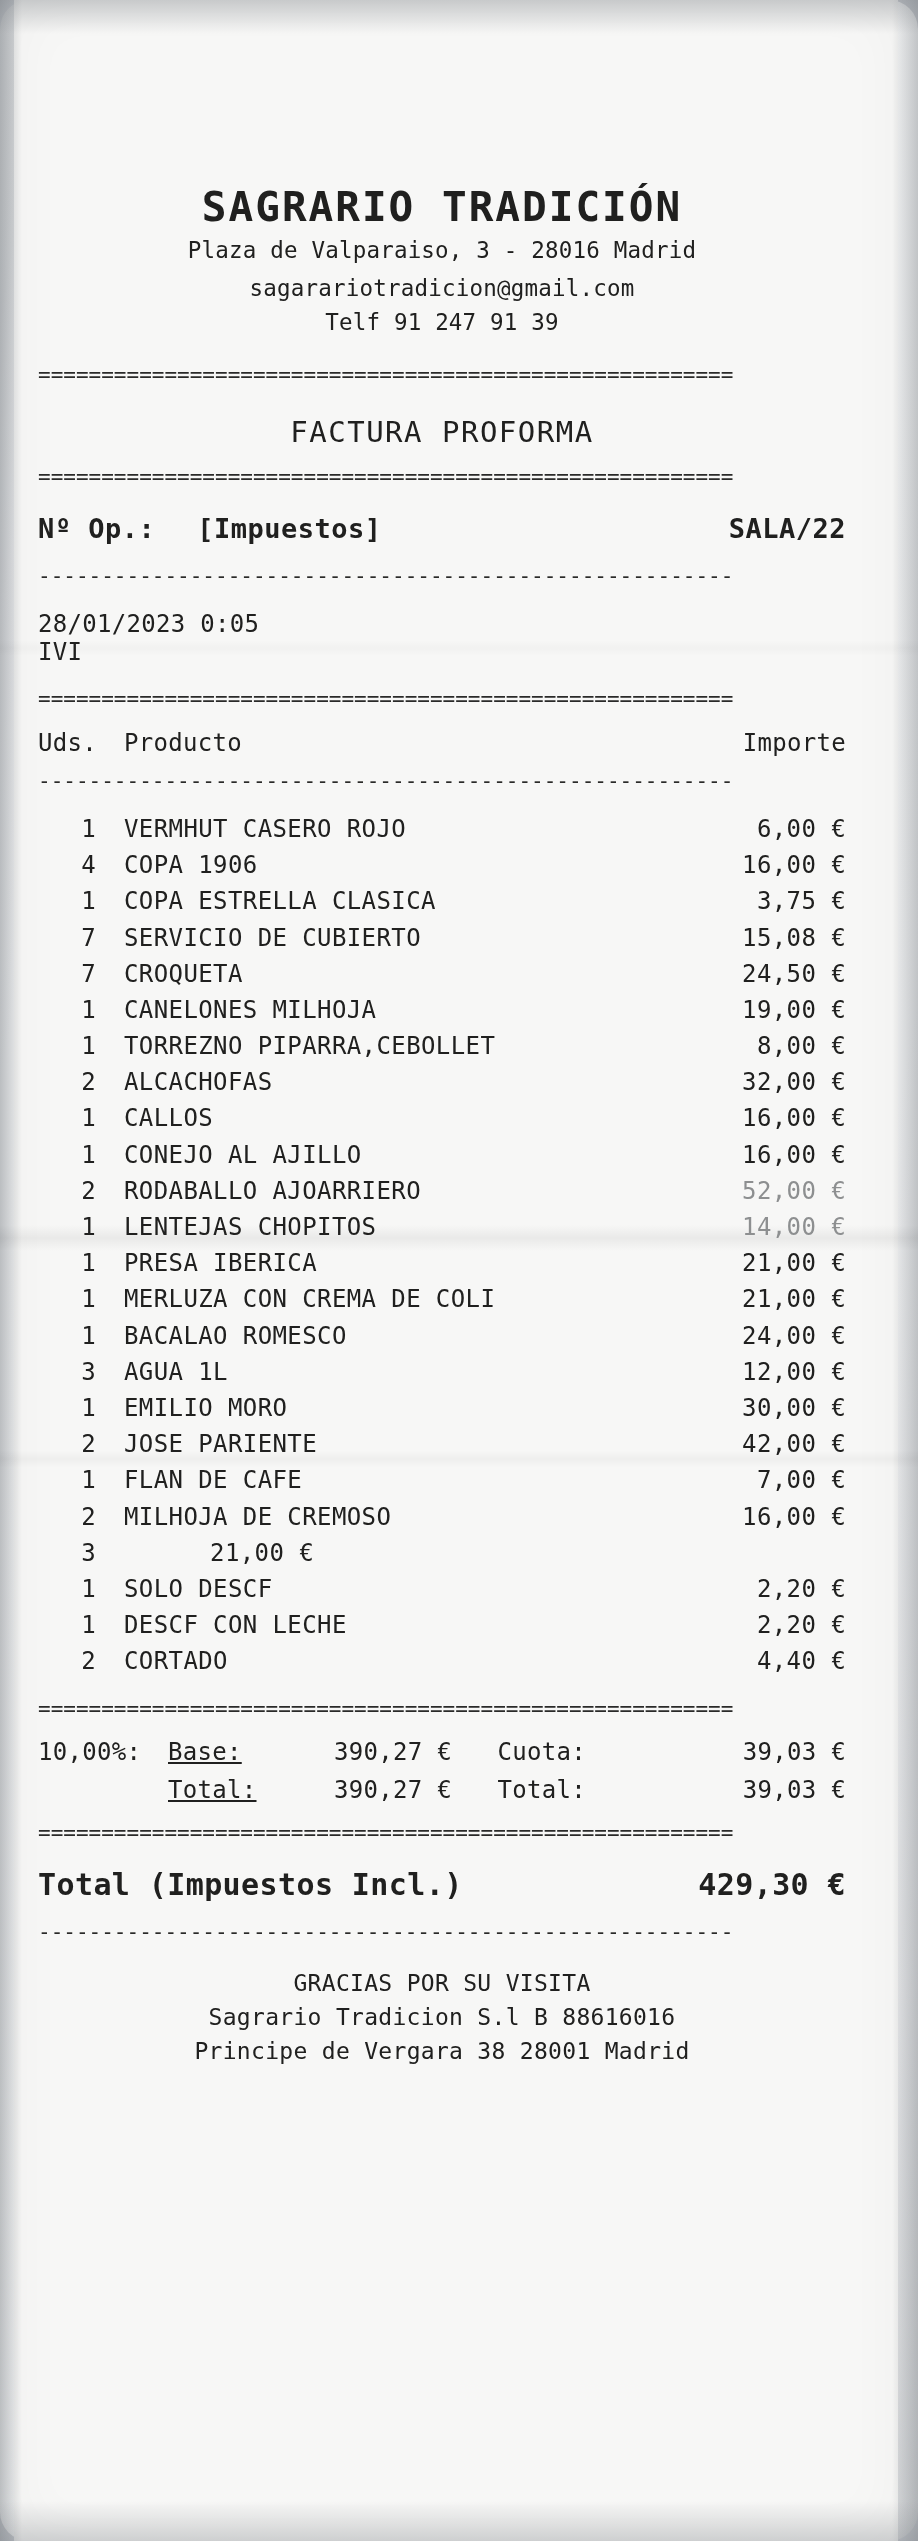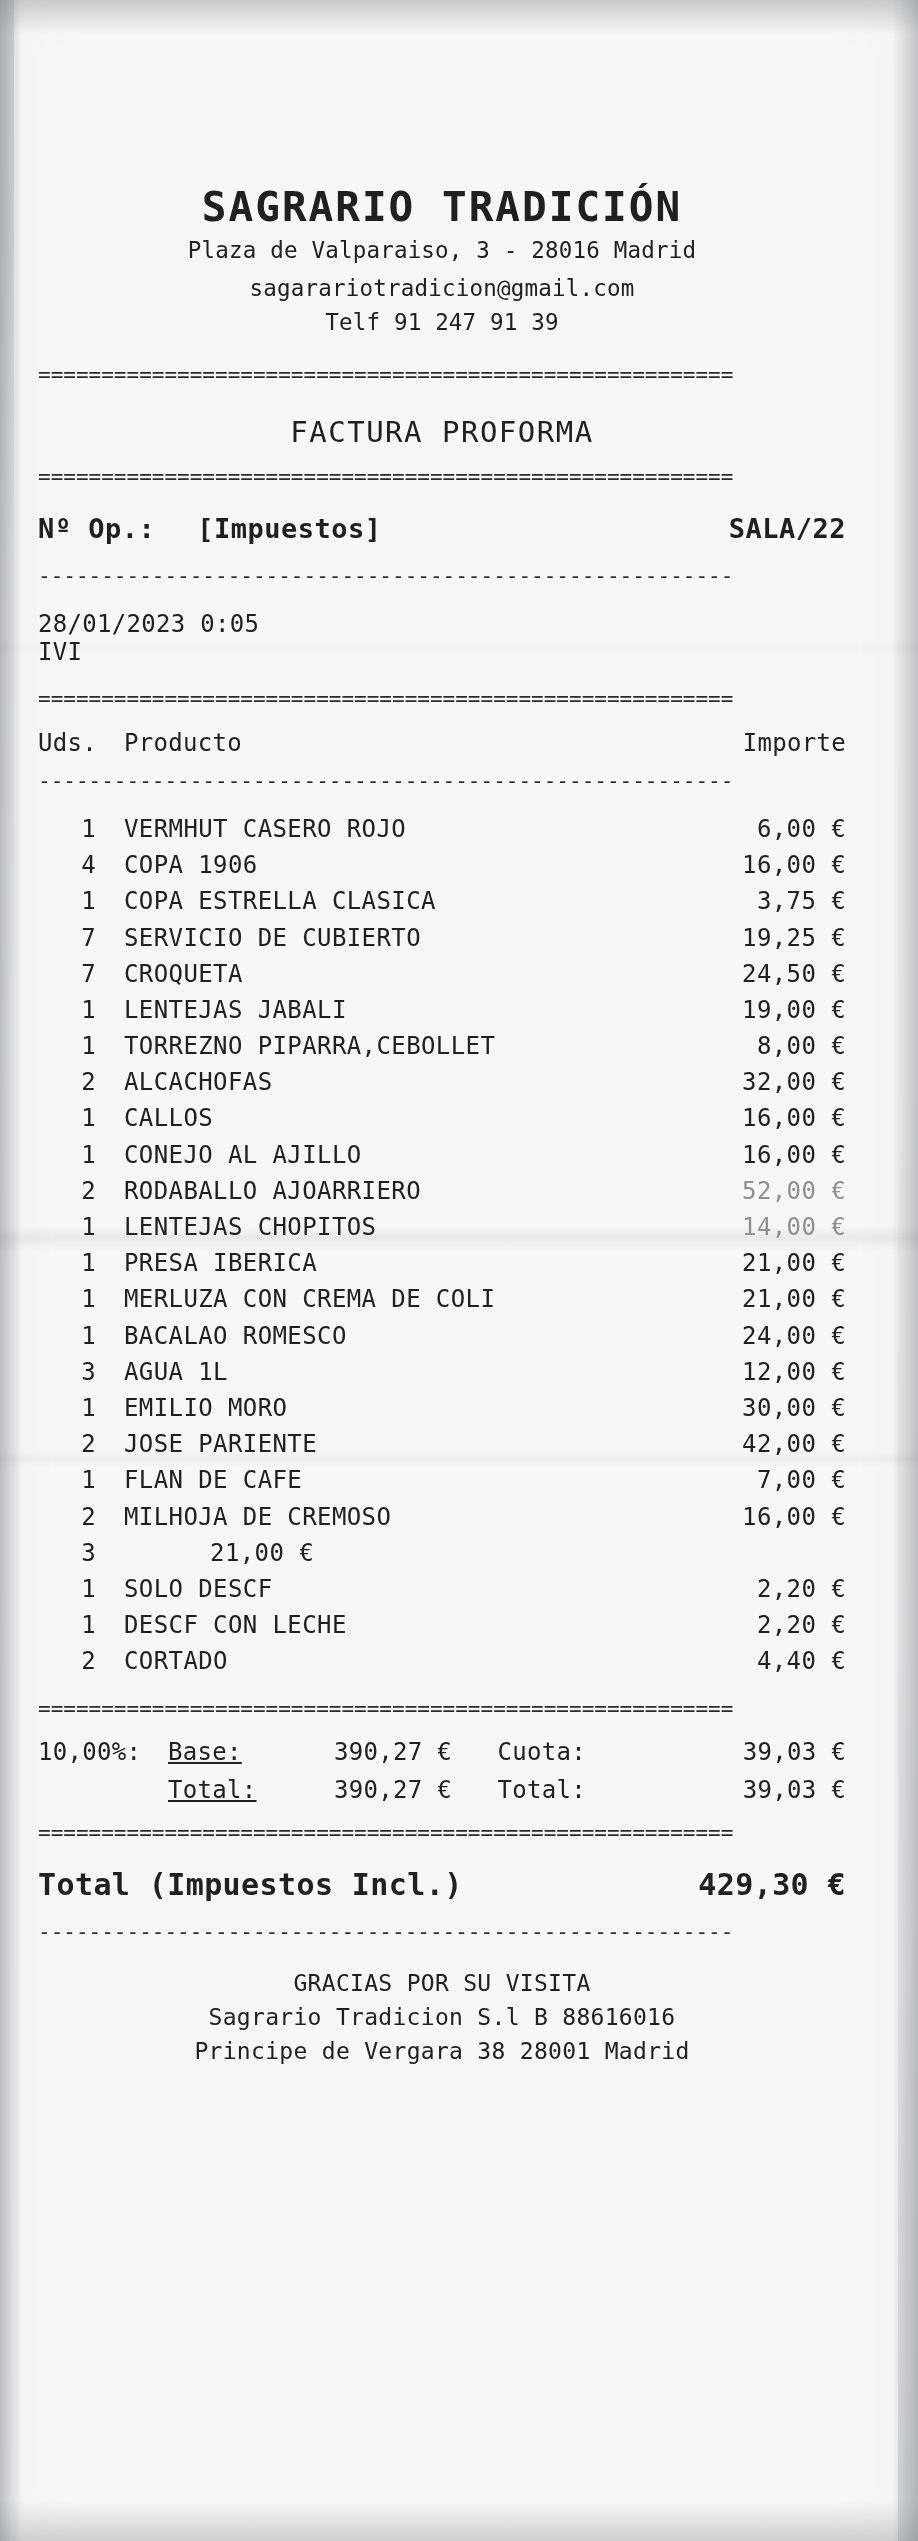--- a/index.html
+++ b/index.html
@@ -11,20 +11,21 @@
     width: 918px;
     height: 2541px;
     overflow: hidden;
     font-family: "DejaVu Sans Mono", monospace;
   }
   .receipt-page {
     position: relative;
     width: 918px;
     height: 2541px;
     background: linear-gradient(100deg, #d6d8da 0%, #d9dbdd 4%, #e9eaec 8%, #f2f3f4 14%, #f4f5f5 50%, #f1f2f3 80%, #e6e7e9 92%, #d4d6d8 100%);
+    border-radius: 29px;
   }
   
   .paper {
     position: absolute;
     left: 14px;
     top: 0px;
     width: 884px;
     height: 2541px;
     background: #f7f7f6;
     box-shadow: inset 0 0 60px rgba(0,0,0,0.035);
@@ -252,30 +253,30 @@
           <div class="i-amt">16,00 €</div>
         </div>
         <div class="item">
           <div class="i-qty">1</div>
           <div class="i-name">COPA ESTRELLA CLASICA</div>
           <div class="i-amt">3,75 €</div>
         </div>
         <div class="item">
           <div class="i-qty">7</div>
           <div class="i-name">SERVICIO DE CUBIERTO</div>
-          <div class="i-amt">19,25 €</div>
+          <div class="i-amt">15,08 €</div>
         </div>
         <div class="item">
           <div class="i-qty">7</div>
           <div class="i-name">CROQUETA</div>
           <div class="i-amt">24,50 €</div>
         </div>
         <div class="item">
           <div class="i-qty">1</div>
-          <div class="i-name">LENTEJAS JABALI</div>
+          <div class="i-name">CANELONES MILHOJA</div>
           <div class="i-amt">19,00 €</div>
         </div>
         <div class="item">
           <div class="i-qty">1</div>
           <div class="i-name">TORREZNO PIPARRA,CEBOLLET</div>
           <div class="i-amt">8,00 €</div>
         </div>
         <div class="item">
           <div class="i-qty">2</div>
           <div class="i-name">ALCACHOFAS</div>

